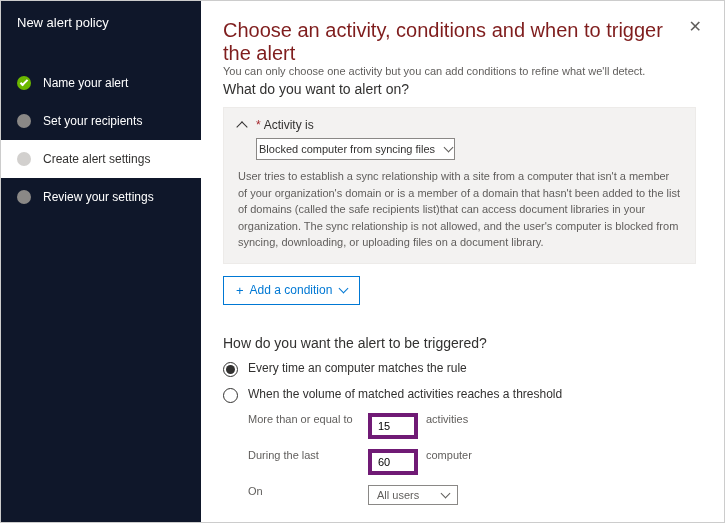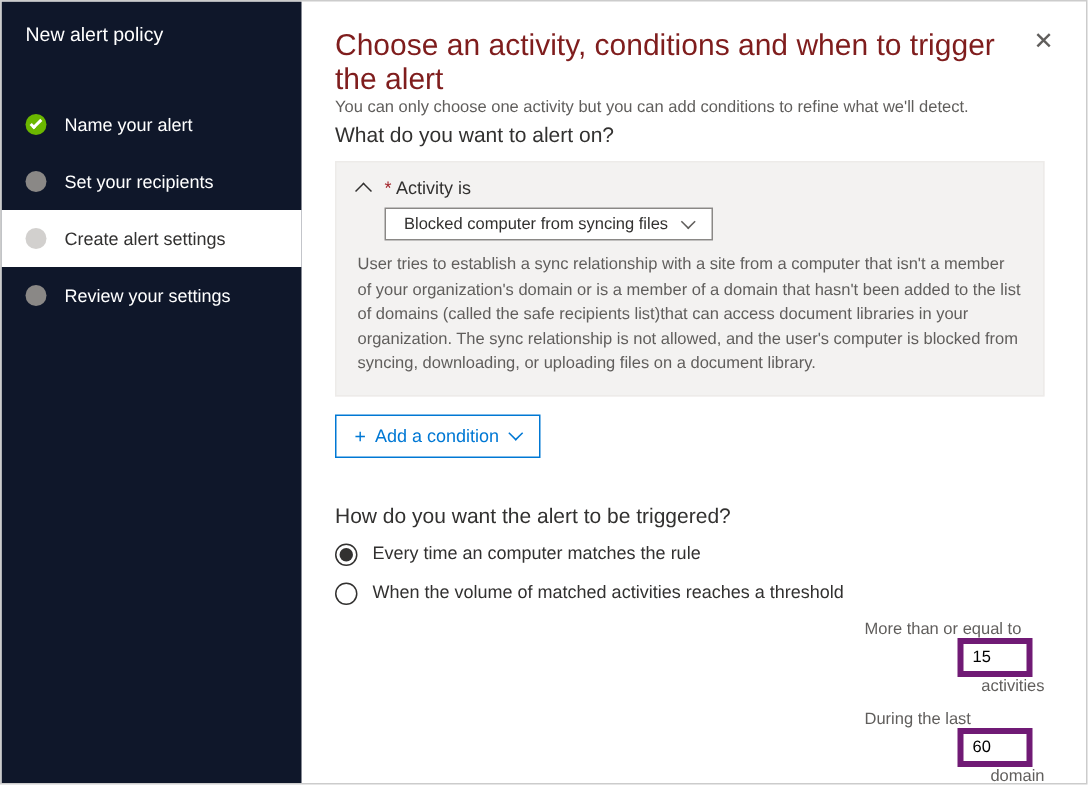--- a/index.html
+++ b/index.html
@@ -16,32 +16,32 @@
 .check { width: 8px; height: 4px; border-left: 2px solid #fff; border-bottom: 2px solid #fff; transform: rotate(-45deg); margin-top: -2px; }
 .main { flex: 1; padding: 18px 28px 16px 22px; overflow-y: auto; position: relative; }
 .close-btn { position: absolute; top: 16px; right: 22px; cursor: pointer; font-size: 16px; color: #605e5c; background: none; border: none; }
 h1 { font-size: 20px; font-weight: 400; color: #7f1d1d; }
 .hint { font-size: 11px; color: #605e5c; margin-bottom: 4px; }
 .section-label { font-size: 14px; font-weight: 400; margin-bottom: 10px; }
 .activity-box { background: #f3f2f1; border: 1px solid #edebe9; padding: 10px 14px 12px; margin-bottom: 12px; }
 .activity-header { display: flex; align-items: center; font-size: 12px; margin-bottom: 6px; }
 .chev-up { width: 8px; height: 8px; border-left: 1px solid #323130; border-top: 1px solid #323130; transform: rotate(45deg); margin-right: 10px; margin-top: 3px; }
 .req { color: #a4262c; margin-right: 3px; }
-.dropdown { display: inline-flex; align-items: center; background: #fff; border: 1px solid #8a8886; padding: 4px 12px; font-size: 11px; cursor: pointer; margin-left: 18px; margin-bottom: 8px; }
+.dropdown { display: inline-flex; align-items: center; background: #fff; border: 1px solid #8a8886; padding: 4px 2px; font-size: 11px; cursor: pointer; margin-left: 18px; margin-bottom: 8px; }
 .chev-down-sm { width: 7px; height: 7px; border-right: 1px solid #605e5c; border-bottom: 1px solid #605e5c; transform: rotate(45deg); margin-left: 10px; margin-top: -3px; }
 .activity-desc { font-size: 11px; color: #605e5c; line-height: 1.5; }
 .add-cond { display: inline-flex; align-items: center; border: 1px solid #0078d4; color: #0078d4; padding: 6px 12px; font-size: 12px; cursor: pointer; background: #fff; }
 .plus { margin-right: 6px; font-size: 13px; }
 .chev-down-blue { width: 7px; height: 7px; border-right: 1.5px solid #0078d4; border-bottom: 1.5px solid #0078d4; transform: rotate(45deg); margin-left: 8px; margin-top: -3px; }
 .trigger-section { margin-top: 30px; }
 .radio-row { display: flex; align-items: flex-start; margin-bottom: 10px; font-size: 12px; }
 .radio { width: 15px; height: 15px; border: 1px solid #323130; border-radius: 50%; margin-right: 10px; margin-top: 1px; flex-shrink: 0; display: flex; align-items: center; justify-content: center; cursor: pointer; }
 .radio.selected::after { content: ""; width: 9px; height: 9px; background: #323130; border-radius: 50%; }
 .sub-fields { margin-left: 25px; margin-bottom: 6px; }
-.field-row { display: flex; align-items: flex-end; font-size: 11px; color: #605e5c; margin-bottom: 10px; flex-direction: column; }
+.field-row { display: flex; align-items: flex-start; font-size: 11px; color: #605e5c; margin-bottom: 10px; }
 .field-label { width: 120px; }
 .num-input { width: 50px; border: 4px solid #701a75; padding: 3px 6px; font-size: 11px; margin-right: 8px; }
 .select { display: inline-flex; align-items: center; border: 1px solid #8a8886; padding: 3px 8px; font-size: 11px; width: 90px; justify-content: space-between; cursor: pointer; background: #fff; }
 </style>
 </head>
 <body>
 
 <div class="container">
   <aside class="sidebar">
     <div class="sidebar-title">New alert policy</div>
@@ -106,21 +106,21 @@
       </div>
       <div class="sub-fields">
         <div class="field-row">
           <span class="field-label">More than or equal to</span>
           <input class="num-input" value="15" style="">
           <span>activities</span>
         </div>
         <div class="field-row">
           <span class="field-label">During the last</span>
           <input class="num-input" value="60" style="">
-          <span>domain</span>
+          <span>computer</span>
         </div>
         <div class="field-row">
           <span class="field-label">On</span>
           <div class="select">
             <span>All users</span>
             <span class="chev-down-sm"></span>
           </div>
         </div>
       </div>
 

